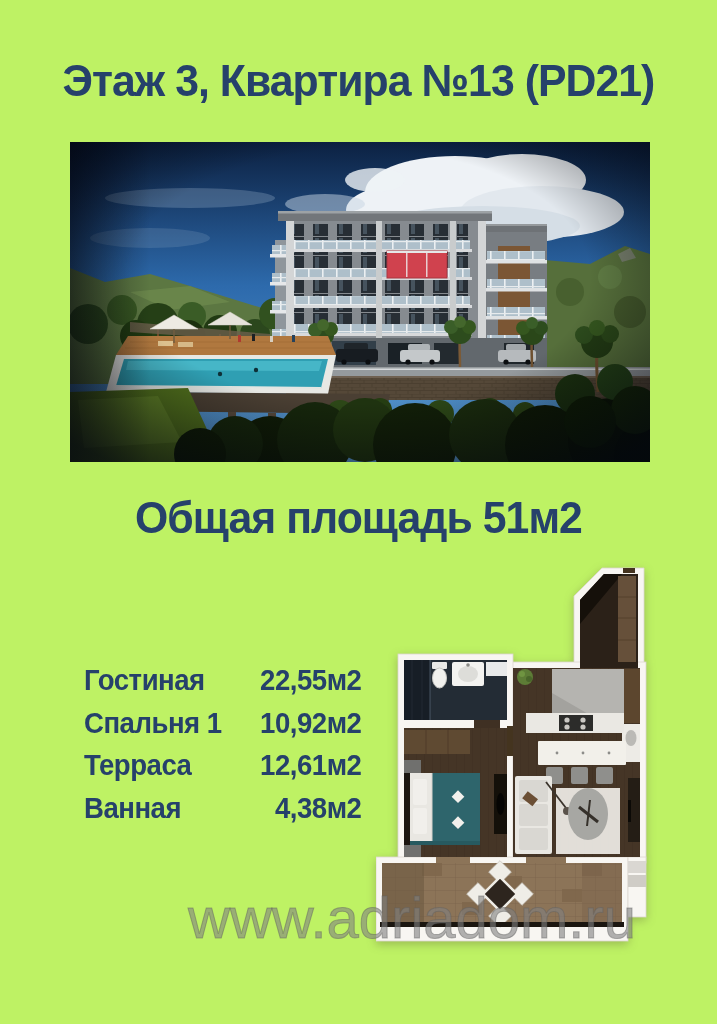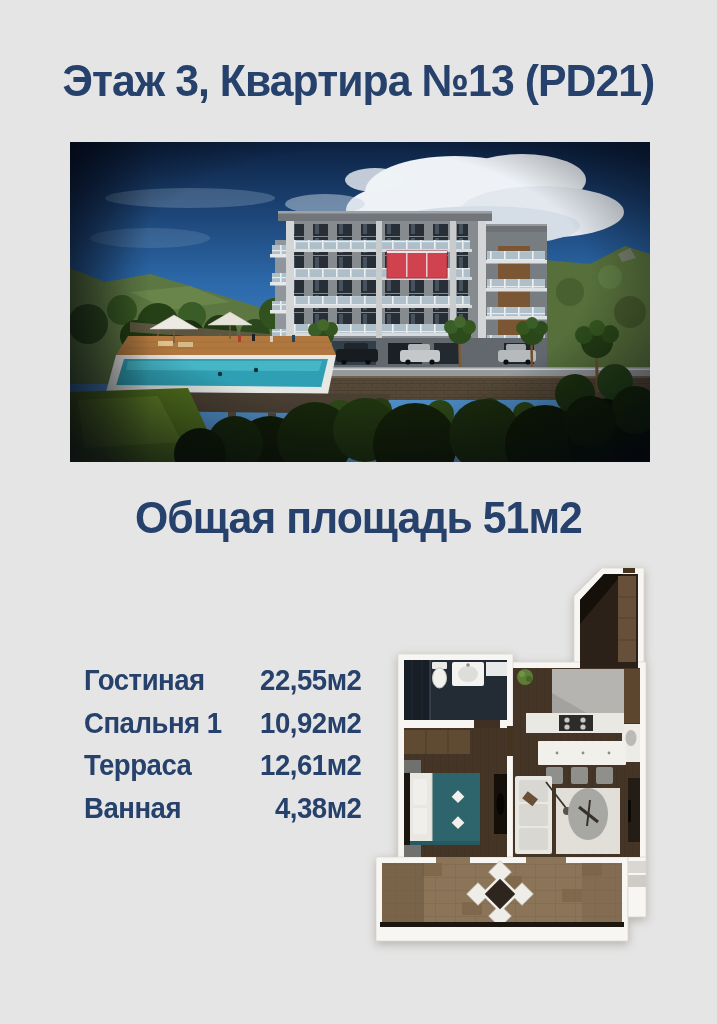--- a/index.html
+++ b/index.html
@@ -1,16 +1,16 @@
 <!DOCTYPE html>
 <html><head>
 <meta charset="utf-8">
 <style>
   html,body{margin:0;padding:0;background:#ffffff;}
-  .page{position:relative;width:717px;height:1024px;background:#e5e5e5;overflow:hidden;
+  .page{position:relative;width:717px;height:1024px;background:#bef264;overflow:hidden;
         font-family:"Liberation Sans", sans-serif;}
   .title{position:absolute;top:55px;left:0;width:717px;text-align:center;
          font-size:45px;font-weight:bold;color:#26416b;letter-spacing:-1px;
          transform:scaleX(.95);transform-origin:center;white-space:nowrap;}
   .photo{position:absolute;left:70px;top:142px;width:580px;height:320px;}
   .subtitle{position:absolute;top:492px;left:0;width:717px;text-align:center;
             font-size:45px;font-weight:bold;color:#26416b;letter-spacing:-1px;
             transform:scaleX(.95);transform-origin:center;white-space:nowrap;}
   .plan{position:absolute;left:376px;top:566px;width:272px;height:380px;
         filter:drop-shadow(0 3px 5px rgba(70,60,45,.30));}
@@ -432,14 +432,15 @@
           <rect x="14" y="-8" width="16" height="16" transform="rotate(45 22 0)"></rect>
         </g>
         <rect x="-12" y="-12" width="24" height="24" transform="rotate(45 0 0)" fill="#2d251e" stroke="#efede7" stroke-width="2.5"></rect>
       </g>
       <rect x="4" y="356" width="244" height="5" fill="#1b1610"></rect>
       <rect x="252" y="295" width="18" height="12" fill="#dad7d2"></rect>
       <rect x="252" y="309" width="18" height="12" fill="#cfccc6"></rect>
     </g>
   </svg>
 
+  <div class="watermark">www.adriadom.ru</div>
 
 </div>
 
 </body></html>

